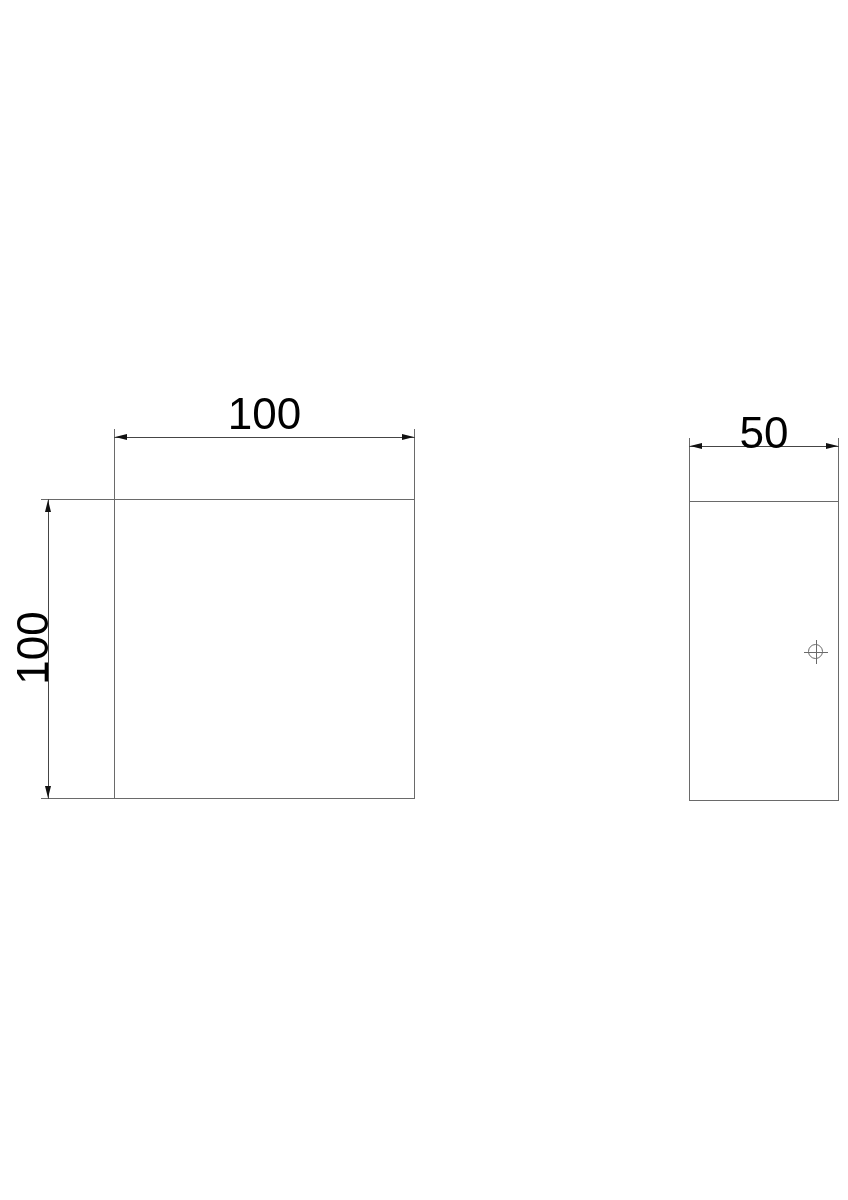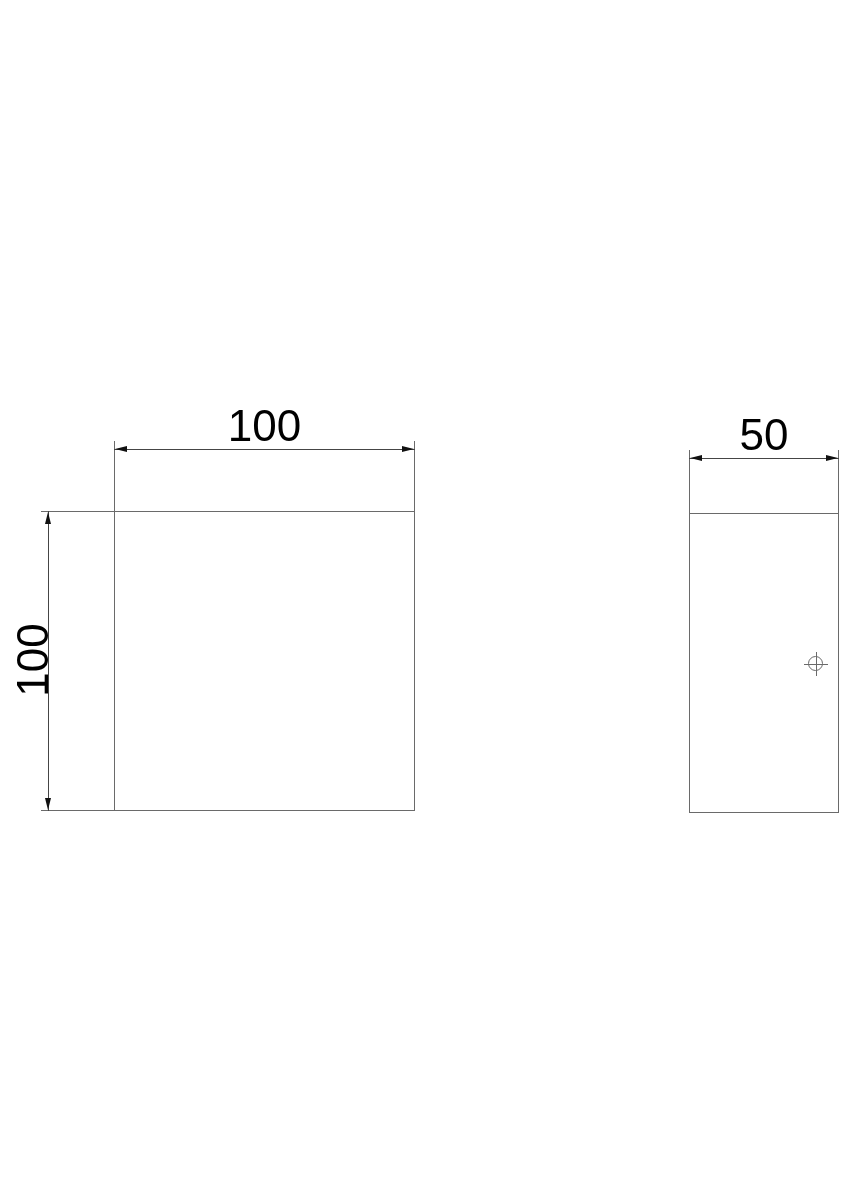--- a/index.html
+++ b/index.html
@@ -11,21 +11,20 @@
   }
   *{margin:0;padding:0;box-sizing:border-box;}
   html,body{background:var(--background);}
   .canvas{
     position:relative;
     width:848px;
     height:908px;
     background:var(--background);
     overflow:hidden;
     font-family:"Liberation Sans", sans-serif;
-    margin-top:12px;
   }
   
   .outline{
     position:absolute;
     border:1px solid var(--line);
     background:transparent;
   }
   
   .hline{position:absolute;height:1px;background:var(--line);}
   .vline{position:absolute;width:1px;background:var(--line);}
@@ -91,21 +90,21 @@
   <div>
 
     <div class="outline" style="left:689px;top:501px;width:150px;height:300px;"></div>
 
     <div>
       <div class="vline" style="left:689px;top:438px;height:63px;"></div>
       <div class="vline" style="left:838px;top:438px;height:63px;"></div>
       <div class="dimline-h" style="left:689px;top:446px;width:150px;"></div>
       <div class="arr arr-left" style="left:690px;top:443px;"></div>
       <div class="arr arr-right" style="left:826px;top:443px;"></div>
-      <div class="dimtext" style="left:689px;top:401px;width:150px;">50</div>
+      <div class="dimtext" style="left:689px;top:411px;width:150px;">50</div>
     </div>
 
     <div>
       <div class="cm-circle" style="left:808px;top:644px;"></div>
       <div class="hline" style="left:804px;top:652px;width:24px;"></div>
       <div class="vline" style="left:816px;top:640px;height:24px;"></div>
     </div>
   </div>
 
 </div>

